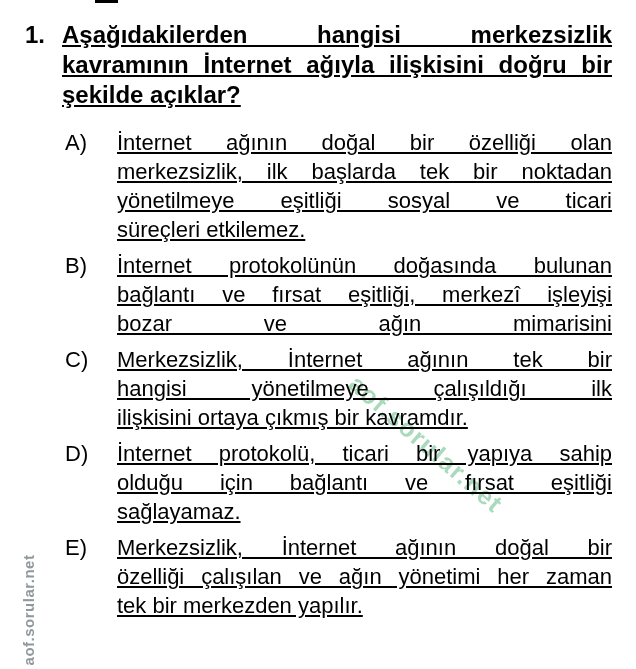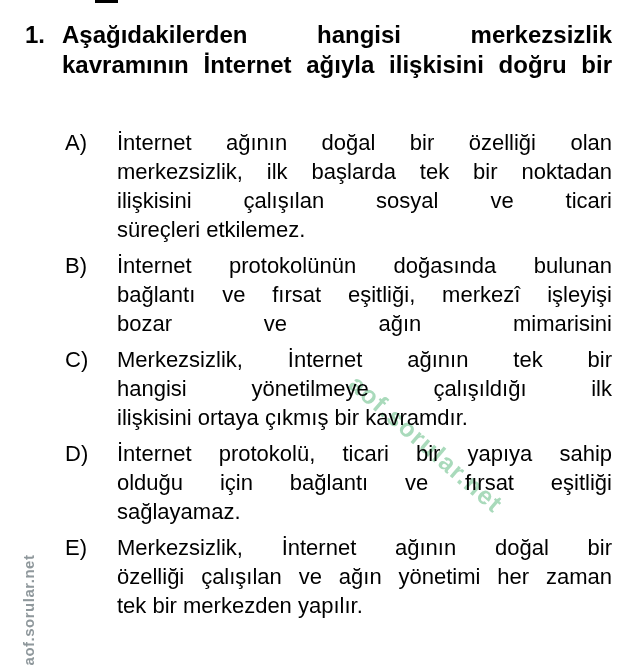--- a/index.html
+++ b/index.html
@@ -55,20 +55,21 @@
   .opt-body {
     width: 495px;
     font-size: 22px;
     line-height: 29px;
   }
   .tline {
     text-align: justify;
     text-align-last: justify;
     text-justify: inter-word;
     white-space: nowrap;
+    text-decoration: underline;
   }
   .tline.last {
     text-align-last: left;
   }
   .wm-vertical {
     position: absolute;
     left: 28px; top: 610px;
     transform: translate(-50%, -50%) rotate(-90deg);
     white-space: nowrap;
     font-weight: bold;
@@ -97,30 +98,31 @@
 
   <div class="wm-vertical" style="color: rgb(143, 152, 156);">aof.sorular.net</div>
 
   <div class="wm-diagonal" style="color: rgb(169, 218, 187);">aof.sorular.net</div>
 
   <div class="question-row">
     <div class="q-num">1.</div>
     <div class="q-text" id="question-lines">
         <div class="tline">Aşağıdakilerden hangisi merkezsizlik</div>
         <div class="tline">kavramının İnternet ağıyla ilişkisini doğru bir</div>
+        <div class="tline last">şekilde açıklar?</div>
       </div>
   </div>
 
   <div class="options" id="options-list">
       <div class="opt-row">
         <div class="opt-letter">A)</div>
         <div class="opt-body">
           <div class="tline">İnternet ağının doğal bir özelliği olan</div>
           <div class="tline">merkezsizlik, ilk başlarda tek bir noktadan</div>
-          <div class="tline">ilişkisini çalışılan sosyal ve ticari</div>
+          <div class="tline">yönetilmeye eşitliği sosyal ve ticari</div>
           <div class="tline last">süreçleri etkilemez.</div>
         </div>
       </div>
       <div class="opt-row">
         <div class="opt-letter">B)</div>
         <div class="opt-body">
           <div class="tline">İnternet protokolünün doğasında bulunan</div>
           <div class="tline">bağlantı ve fırsat eşitliği, merkezî işleyişi</div>
           <div class="tline">bozar ve ağın mimarisini</div>
         </div>

